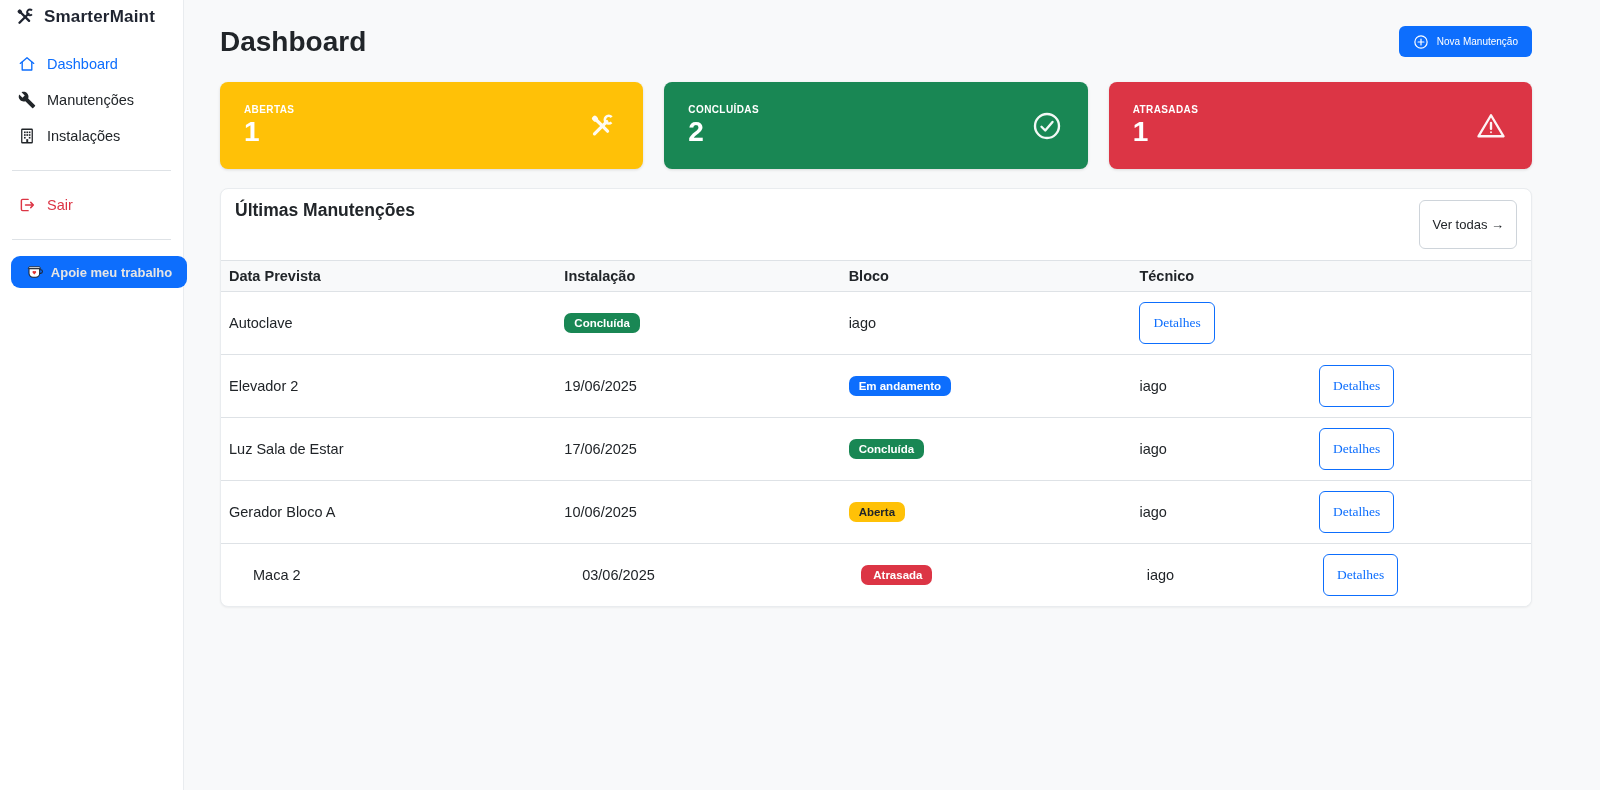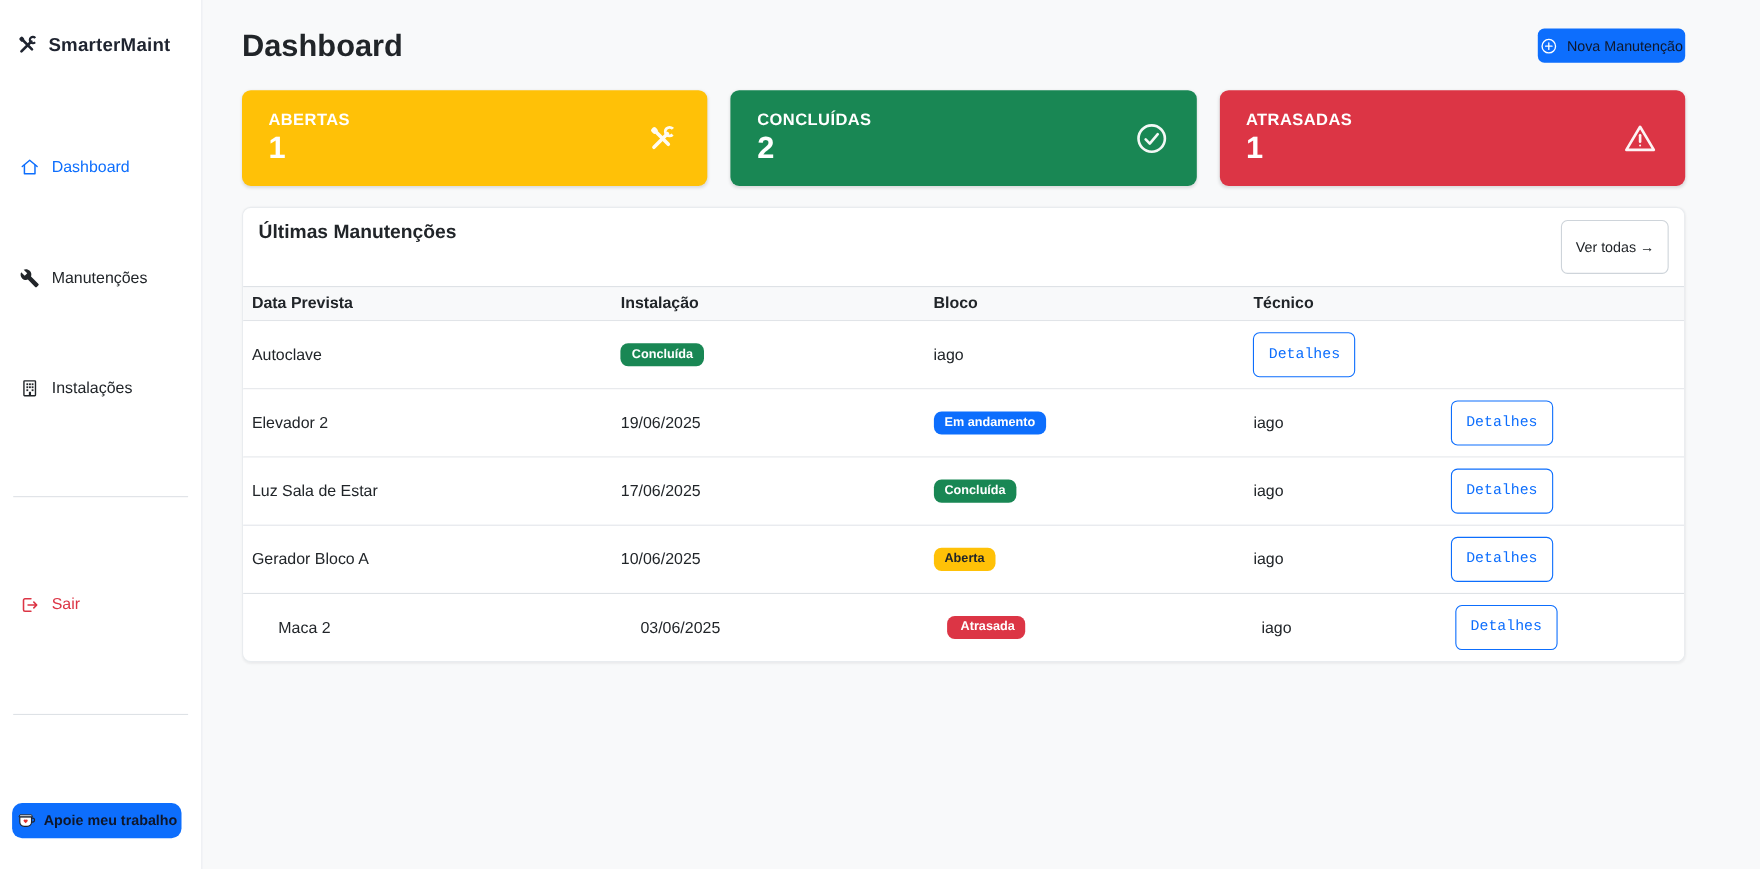--- a/index.html
+++ b/index.html
@@ -8,62 +8,62 @@
     font-family:"Liberation Sans","DejaVu Sans",sans-serif;
     background:#f8f9fa;
     color:#212529;
     display:flex;
   }
   
   .sidebar {
     width:184px; min-width:184px; height:790px;
     background:#ffffff;
     border-right:1px solid #e9ecef;
-    padding:28px 10px;
-    display:flex; flex-direction:column;justify-content:space-between;
+    padding:4px 10px;
+    display:flex; flex-direction:column;
   }
   .brand { display:flex; align-items:center; gap:8px; padding:2px 4px 18px 4px; }
   .brand .logo { width:22px; height:22px; color:#1f2430; }
   .brand-name { font-size:17px; font-weight:700; color:#1f2430; letter-spacing:.2px; }
   .nav-item {
     display:flex; align-items:center; gap:11px;
     padding:9px 8px; border-radius:6px; cursor:pointer;
     font-size:14.5px; color:#212529;
   }
   .nav-item .nav-ico { width:18px; height:18px; flex:0 0 18px; }
   .nav-item.active { color:#0d6efd; }
   .nav-item.danger { color:#dc3545; }
   .side-divider { border:none; border-top:1px solid #dee2e6; margin:16px 2px; }
   .support-btn {
     display:flex; align-items:center; justify-content:center; gap:7px;
-    background:#0d6efd; color:#0f172a; border:none; cursor:pointer;
-    border-radius:9px; height:32px; width:154px; margin:0 1px;
+    background:#0d6efd; color:#e5e5e5; border:none; cursor:pointer;
+    border-radius:9px; height:32px; width:176px; margin:0 1px;
     font-family:inherit; font-size:13px; font-weight:700;
   }
   .support-btn .cup { width:18px; height:18px; }
   
   .main { flex:1; padding:26px 68px 24px 36px; }
   .main-header { display:flex; justify-content:space-between; align-items:flex-start; margin-bottom:24px; }
   .page-title { font-size:28px; font-weight:700; color:#212529; }
   .primary-btn {
     display:flex; align-items:center; gap:8px;
-    background:#0d6efd; color:#0f172a; border:none; cursor:pointer;
-    border-radius:6px; padding:0 2px; height:31px;
-    font-family:inherit; font-size:13px;
+    background:#0d6efd; color:#ffffff; border:none; cursor:pointer;
+    border-radius:6px; padding:0 14px; height:31px;
+    font-family:inherit; font-size:10px;
   }
   .primary-btn svg { width:16px; height:16px; }
   
   .stats { display:grid; grid-template-columns:1fr 1fr 1fr; gap:21px; margin-bottom:19px; }
   .stat-card {
     border-radius:8px; height:87px; padding:15px 24px;
     color:#fff; position:relative;
     box-shadow:0 1px 3px rgba(0,0,0,.12);
     display:flex; flex-direction:column; justify-content:center;
   }
-  .stat-label { font-size:15px; font-weight:700; letter-spacing:.4px; margin-bottom:2px; }
+  .stat-label { font-size:10px; font-weight:700; letter-spacing:.4px; margin-bottom:2px; }
   .stat-value { font-size:28px; font-weight:700; line-height:1.1; }
   .stat-ico { position:absolute; right:26px; top:50%; transform:translateY(-50%); width:30px; height:30px; opacity:.95; }
   
   .table-card {
     background:#fff; border:1px solid #e9ecef; border-radius:8px;
     box-shadow:0 1px 2px rgba(0,0,0,.05); overflow:hidden;
   }
   .table-card-header {
     display:flex; justify-content:space-between; align-items:flex-start;
     padding:11px 14px;
@@ -86,21 +86,21 @@
   .thead-row .th { padding:7px 8px; }
   .trow { border-bottom:1px solid #dee2e6; background:#fff; }
   .trow:last-child { border-bottom:none;margin-left:24px; }
   .td { padding:10px 8px; min-height:40px; display:flex; align-items:center; }
   .badge {
     display:inline-block; padding:4px 10px; border-radius:7px;
     font-size:11.5px; font-weight:700; color:#fff; line-height:1.1;
   }
   .btn-details {
     background:#fff; border:1px solid #0d6efd; color:#0d6efd;
-    border-radius:6px; padding:12px 13px; font-family:Liberation Mono, monospace; font-size:13.5px; cursor:pointer;
+    border-radius:6px; padding:12px 13px; font-family:Liberation Serif, serif; font-size:13.5px; cursor:pointer;
   }
 </style>
 </head>
 <body>
 
 <aside class="sidebar">
   <div class="brand">
     <span class="logo">
       <svg viewBox="0 0 24 24" fill="currentColor">
         <g transform="rotate(45 12 12)">

